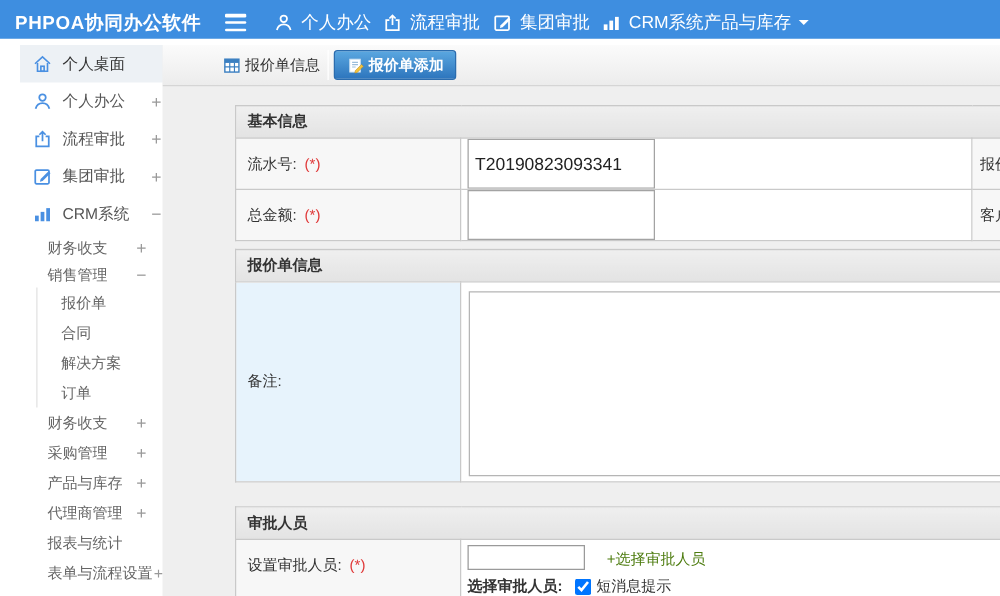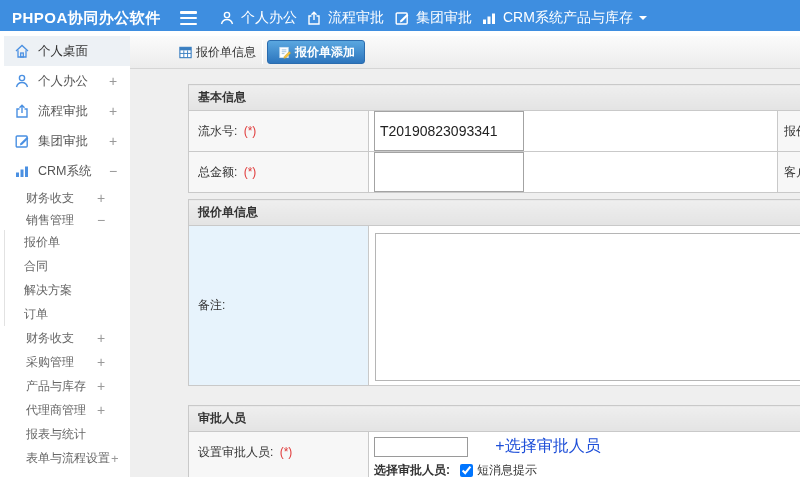--- a/index.html
+++ b/index.html
@@ -10,31 +10,31 @@
   .topbar { position:absolute; top:0; left:0; width:800px; height:31px; background:#3e8ee0; color:#fff; z-index:10;padding-left:28px; }
   .brand { position:absolute; left:12px; top:9px; font-size:15px; font-weight:bold; letter-spacing:.5px; }
   .hamburger { position:absolute; left:180px; top:11px; width:17px; height:14px; display:flex; flex-direction:column; justify-content:space-between; cursor:pointer; }
   .hamburger span { display:block; height:2.5px; background:#fff; border-radius:1px; }
   .menu-item { position:absolute; top:0; height:36px; display:flex; align-items:center; gap:6px; font-size:14px; cursor:pointer; }
   .menu-item svg { width:16px; height:16px; }
   .caret { width:0; height:0; border:4.5px solid transparent; border-top-color:#fff; margin-top:4px; }
   .m0{left:219px}.m1{left:306px}.m2{left:394px}.m3{left:481px}.m4{left:563px}
 
   
-  .sidebar { position:absolute; top:36px; left:4px; width:130px; bottom:0; background:#fff; border-right:1px solid #ddd; }
+  .sidebar { position:absolute; top:36px; left:16px; width:130px; bottom:0; background:#fff; border-right:1px solid #ddd; }
   .side-item { position:relative; display:flex; align-items:center; color:#555; cursor:pointer; white-space:nowrap; }
   .side-item .expand { position:absolute; color:#999; font-size:14px; }
   .hdr { height:30px; background:#edf1f5; font-size:12.5px; color:#333; padding-left:10px; }
   .hdr .icon, .lv1 .icon { width:16px; height:16px; margin-right:8px; color:#4a90e2; flex:none; }
   .lv1 { height:30px; font-size:12.5px; padding-left:10px; }
   .lv1 .expand { left:105px; }
   .lv2 { height:24px; font-size:12px; color:#666; padding-left:22px; }
   .lv2 .expand { left:93px; }
   .lv2 .expand-inline { color:#999; font-size:13px; margin-left:1px; }
-  .sales-sub { border-left:1px solid #e2e2e2; }
+  .sales-sub { margin-left:13px; border-left:1px solid #e2e2e2; }
   .lv3 { height:24px; font-size:12px; color:#666; padding-left:19px; }
   .sm { height:20px; }
 
   
   .content { position:absolute; left:130px; top:36px; right:0; bottom:0; background:#efefef; overflow:hidden; }
   .tabbar { height:33px; background:linear-gradient(#fbfbfb,#ececec); border-bottom:1px solid #d5d5d5; display:flex; align-items:center; padding-left:42px; }
   .tab { display:flex; align-items:center; gap:3px; font-size:12px; color:#333; height:24px; padding:0 6px; cursor:pointer; border-right:1px solid #fff; }
   .tab svg { width:15px; height:15px; }
   .tab.active { background:linear-gradient(#5aa7e0,#2d75bd); color:#fff; font-weight:bold; border:1px solid #2b6cae; border-radius:3px; padding:0 9px; margin-left:4px; }
 
@@ -47,21 +47,21 @@
   td.lbl2 { background:#f7f7f7; padding-left:6px; }
   .req { color:#e03a3a; margin-left:3px; }
   input.txt { width:150px; height:40px; border:1px solid #a3a3a3; font-size:14px; color:#222; padding:0 5px; font-family:inherit; }
   .t1 { margin-bottom:6px; }
   .t2 { margin-bottom:19px; }
   td.lbl-blue { background:#e7f3fc; height:160px; padding-left:9px; }
   textarea.memo { width:calc(100% - 12px); height:148px; margin:5px 0 0 1px; border:1px solid #b5b5b5; resize:none; font-family:inherit; }
   td.lbl-top { background:#f7f7f7; vertical-align:top; padding:12px 0 0 9px; height:120px; }
   td.fld-top { vertical-align:top; padding:4px 0 0 5px; }
   input.appr { width:94px; height:20px; border:1px solid #9a9a9a; font-family:inherit; }
-  a.pick-link { color:#1d4ed8; font-size:16px; text-decoration:none; margin-left:24px; }
+  a.pick-link { color:#4d7c0f; font-size:12px; text-decoration:none; margin-left:14px; }
   .remind-line { margin-top:5px; font-size:12px; display:flex; align-items:center; }
   .remind-line b { font-weight:bold; }
   .remind-line input { margin:0 4px 0 10px; }
 </style>
 </head>
 <body>
 
 <div class="topbar">
   <div class="brand">PHPOA协同办公软件</div>
   <div class="hamburger">

